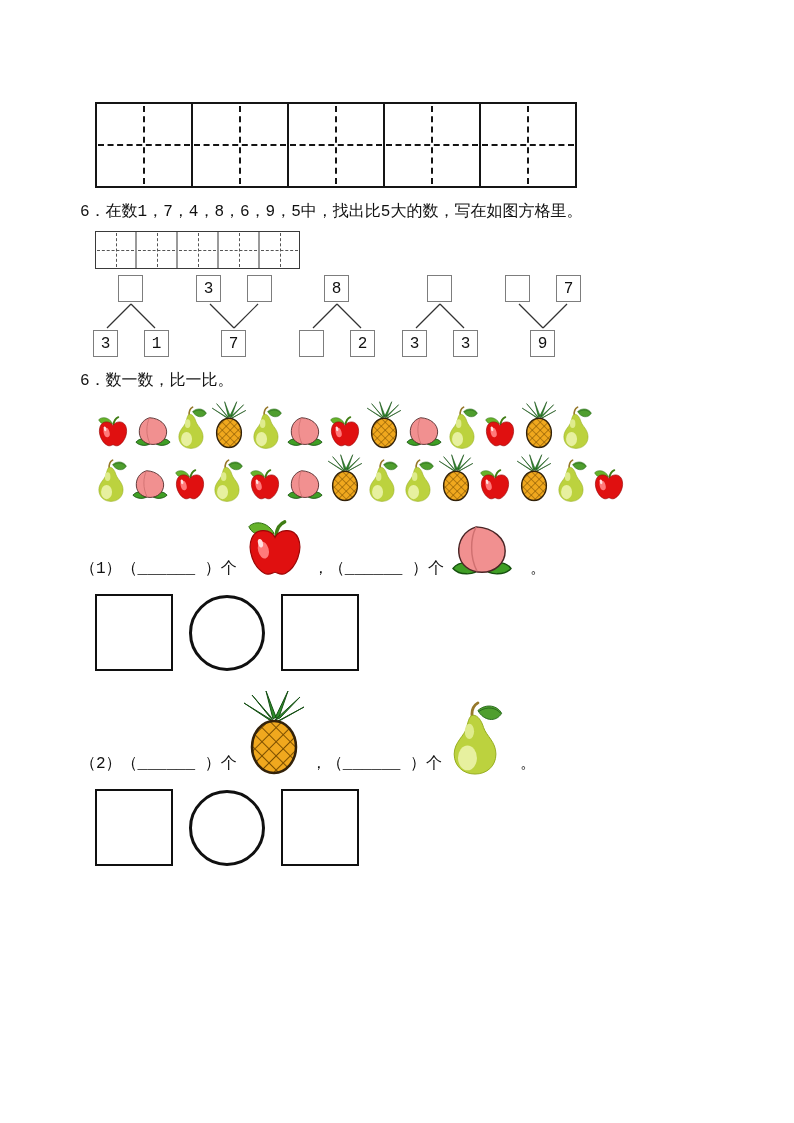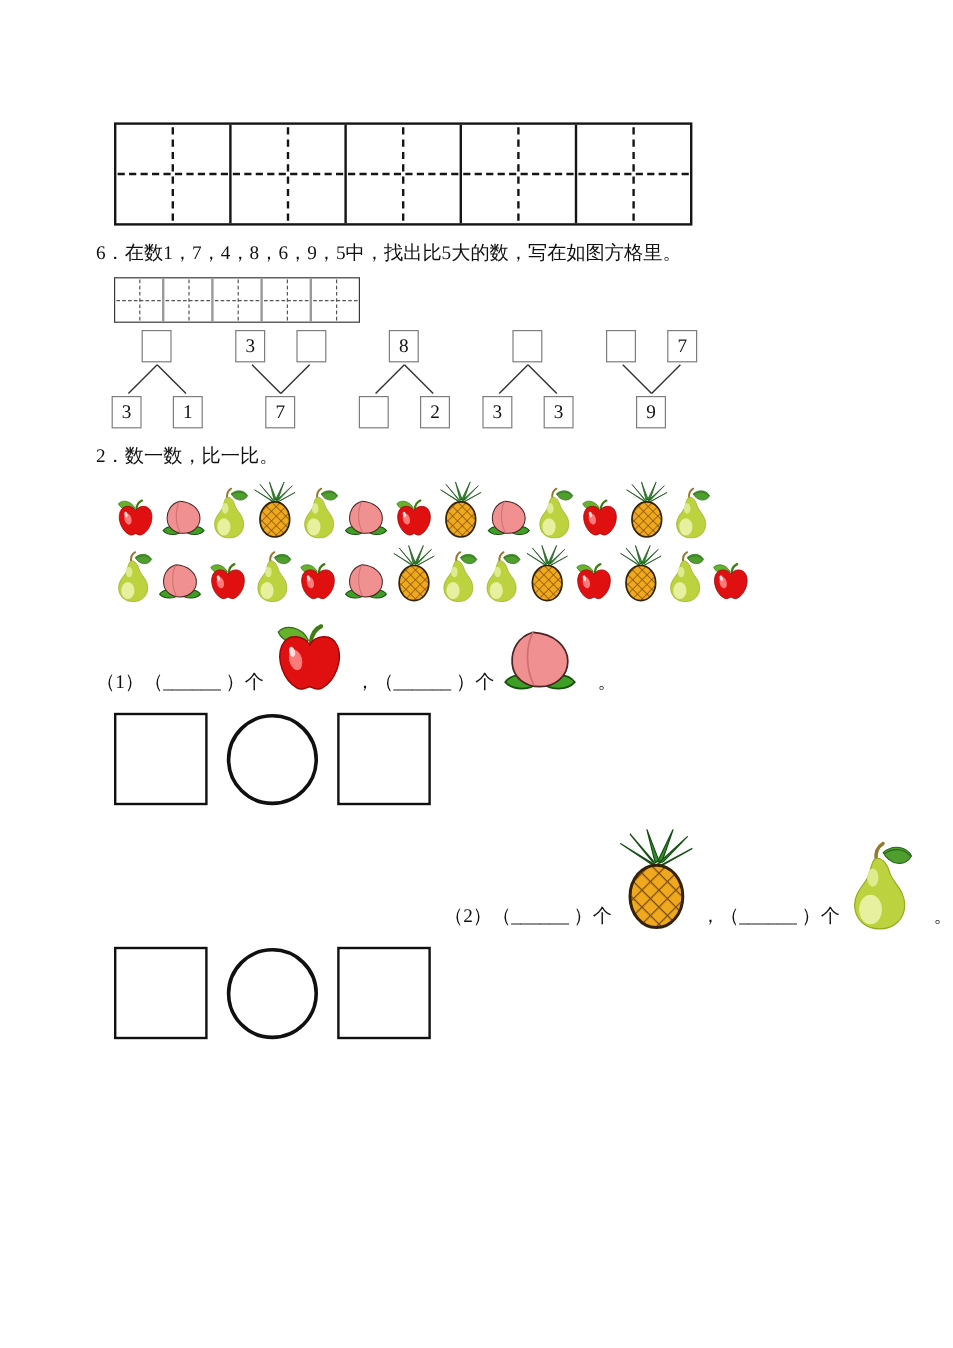--- a/index.html
+++ b/index.html
@@ -1,18 +1,18 @@
 <!DOCTYPE html>
 <html><head>
 <meta charset="utf-8">
 <style>
   html,body{margin:0;padding:0;background:#fff;}
   .page{
     width:794px;height:1103px;background:#fff;position:relative;overflow:hidden;
-    font-family:Liberation Serif, serif;color:#111;
+    font-family:Liberation Mono, monospace;color:#111;
     padding:102px 0 0 63px;box-sizing:border-box;
   }
   .qline{font-size:16px;line-height:20px;margin:14px 0 0 17px;white-space:nowrap;}
   .section-title{font-size:16.5px;line-height:20px;font-weight:bold;margin:11px 0 0 11px;}
 
   
   .wgrid{display:flex;border:2px solid #151515;width:max-content;margin-left:32px;background:#fff;}
   .cell{width:94px;height:82px;position:relative;border-right:2px solid #151515;}
   .cell:last-child{border-right:none;}
   .cell::before{content:'';position:absolute;left:50%;top:2px;bottom:2px;border-left:2.5px dashed #151515;transform:translateX(-50%);}
@@ -160,21 +160,21 @@
         <div class="bbox tr">7</div>
         <div class="bbox bm">9</div>
         <svg class="blines" width="76" height="82">
           <line x1="14" y1="29" x2="38" y2="53"></line>
           <line x1="62" y1="29" x2="38" y2="53"></line>
         </svg>
       </div>
     </div>
 
 
-  <div class="qline">2．数一数，比一比。</div>
+  <div class="qline">6．数一数，比一比。</div>
 
   <div class="fruit-row" id="fruit-row-0">
       <svg width="36" height="34" viewBox="0 0 64 64">
         <use href="#sym-apple"></use>
       </svg>
       <svg width="38" height="33" viewBox="0 0 64 58">
         <use href="#sym-peach"></use>
       </svg>
       <svg width="33" height="43" viewBox="0 0 60 78">
         <use href="#sym-pear"></use>
@@ -266,21 +266,21 @@
         </svg></span>
     <span class="suffix">。</span>
   </div>
 
   <div class="compare-row">
     <div class="sq"></div>
     <div class="ci"></div>
     <div class="sq"></div>
   </div>
 
-  <div class="fill-line" style="margin-top:20px;justify-content:flex-end;">
+  <div class="fill-line" style="margin-top:20px;">
     <span>（2）（______ ）个</span>
     <span class="bigf"><svg width="64" height="84" viewBox="0 0 64 84">
           <use href="#sym-pineapple"></use>
         </svg></span>
     <span>，（______ ）个</span>
     <span class="bigf"><svg width="58" height="74" viewBox="0 0 60 78">
           <use href="#sym-pear"></use>
         </svg></span>
     <span class="suffix">。</span>
   </div>

